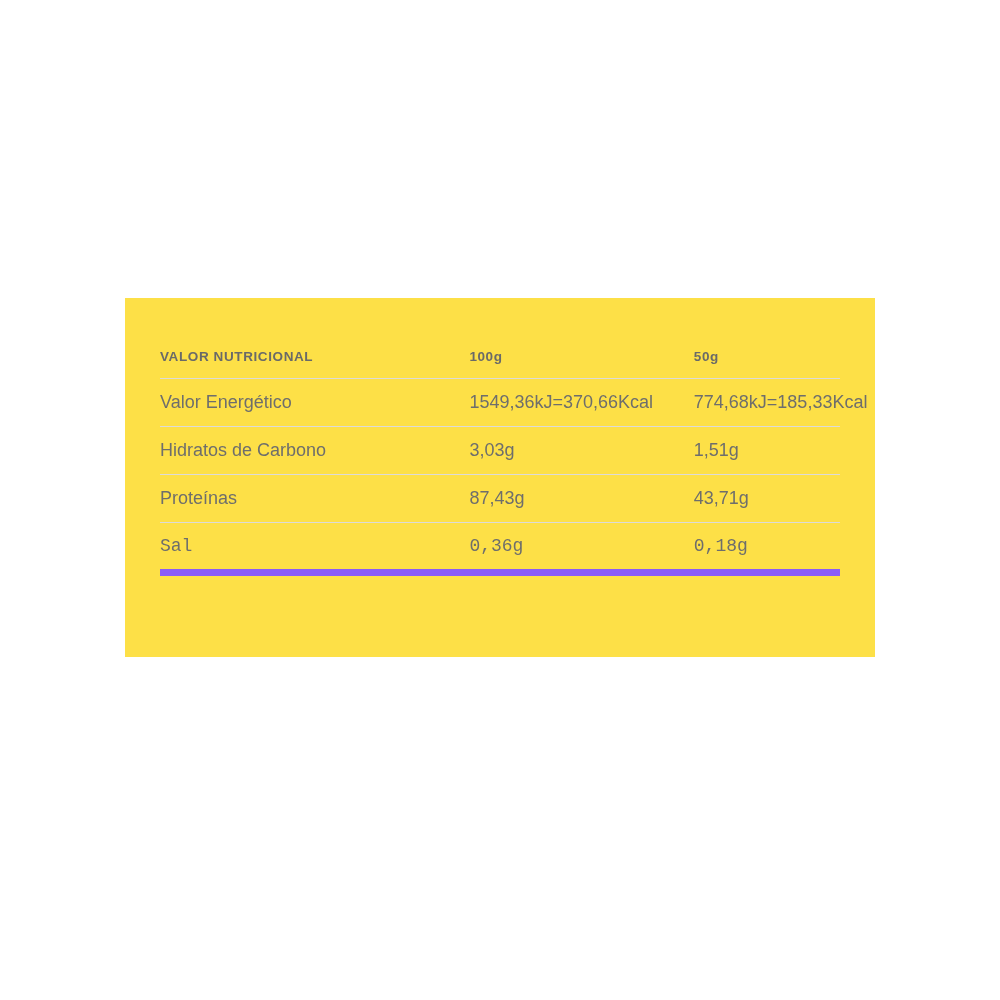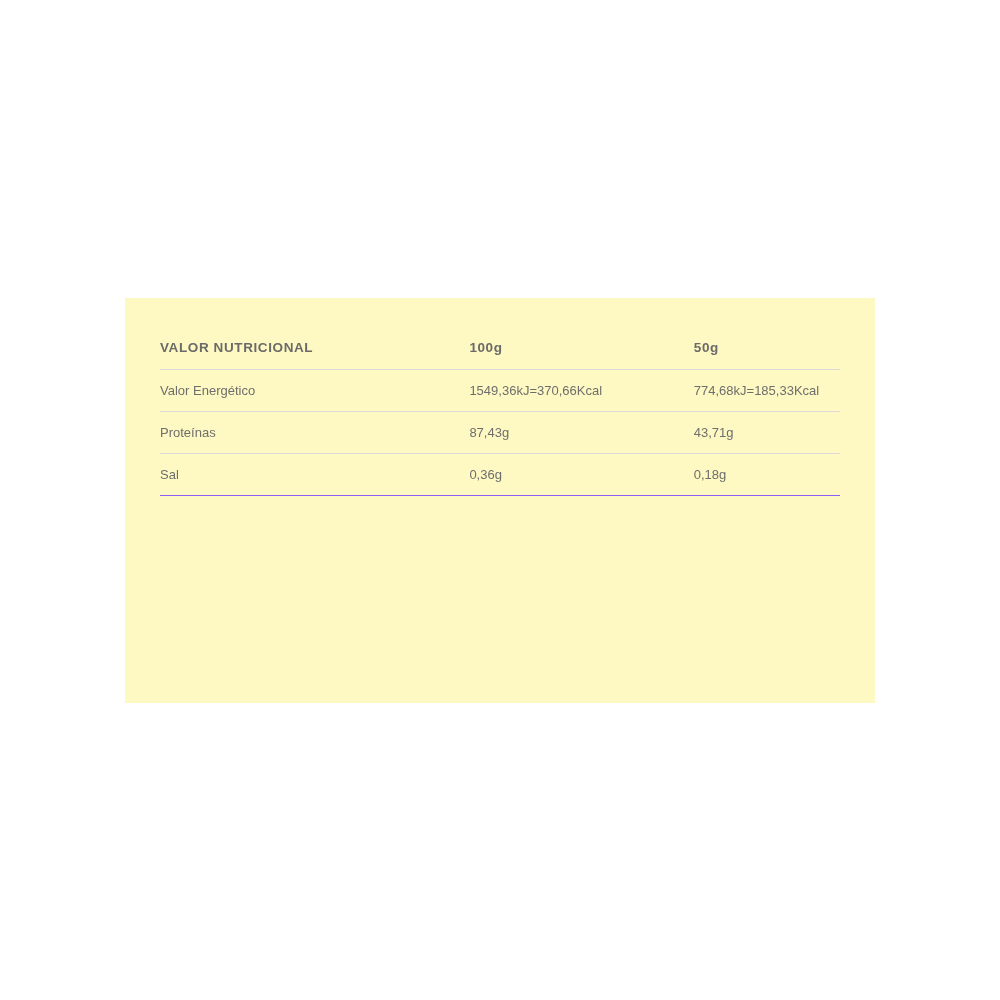--- a/index.html
+++ b/index.html
@@ -18,24 +18,24 @@
     position: relative;
     width: 1000px;
     height: 1000px;
   }
 
   .nutrition-panel {
     position: absolute;
     left: 125px;
     top: 298px;
     width: 750px;
-    height: 405px;
-    background: #fef9c3;
+    height: 359px;
+    background: #fde047;
     box-sizing: border-box;
-    padding: 4px 35px;
+    padding: 13px 35px;
   }
 
   table.nutrition-table {
     width: 100%;
     border-collapse: collapse;
     table-layout: fixed;
   }
 
   table.nutrition-table col.col-label { width: 45.5%; }
   table.nutrition-table col.col-v1 { width: 33%; }
@@ -47,31 +47,32 @@
     font-weight: bold;
     letter-spacing: 0.6px;
     color: #6a6a68;
     padding: 38px 0 14px 0;
     border-bottom: 1px solid #dcdbd9;
     vertical-align: bottom;
   }
 
   table.nutrition-table tbody td {
     text-align: left;
-    font-size: 13px;
+    font-size: 18px;
     font-weight: normal;
     color: #6e6e6c;
     padding: 13px 0 13px 0;
     border-bottom: 1px solid #dcdbd9;
     vertical-align: middle;
     white-space: nowrap;
   }
 
   table.nutrition-table tbody tr:last-child td {
-    border-bottom: 1px solid #8b5cf6;
+    border-bottom: 7px solid #8b5cf6;
+    font-family: Liberation Mono, monospace;
   }
 </style>
 </head>
 <body>
 
 <div class="page">
 
   <div class="nutrition-panel">
     <table class="nutrition-table">
       <colgroup>
@@ -86,20 +87,25 @@
           <th>50g</th>
         </tr>
       </thead>
       <tbody>
         <tr>
           <td>Valor Energético</td>
           <td>1549,36kJ=370,66Kcal</td>
           <td>774,68kJ=185,33Kcal</td>
         </tr>
         <tr>
+          <td>Hidratos de Carbono</td>
+          <td>3,03g</td>
+          <td>1,51g</td>
+        </tr>
+        <tr>
           <td>Proteínas</td>
           <td>87,43g</td>
           <td>43,71g</td>
         </tr>
         <tr>
           <td>Sal</td>
           <td>0,36g</td>
           <td>0,18g</td>
         </tr>
       </tbody>

